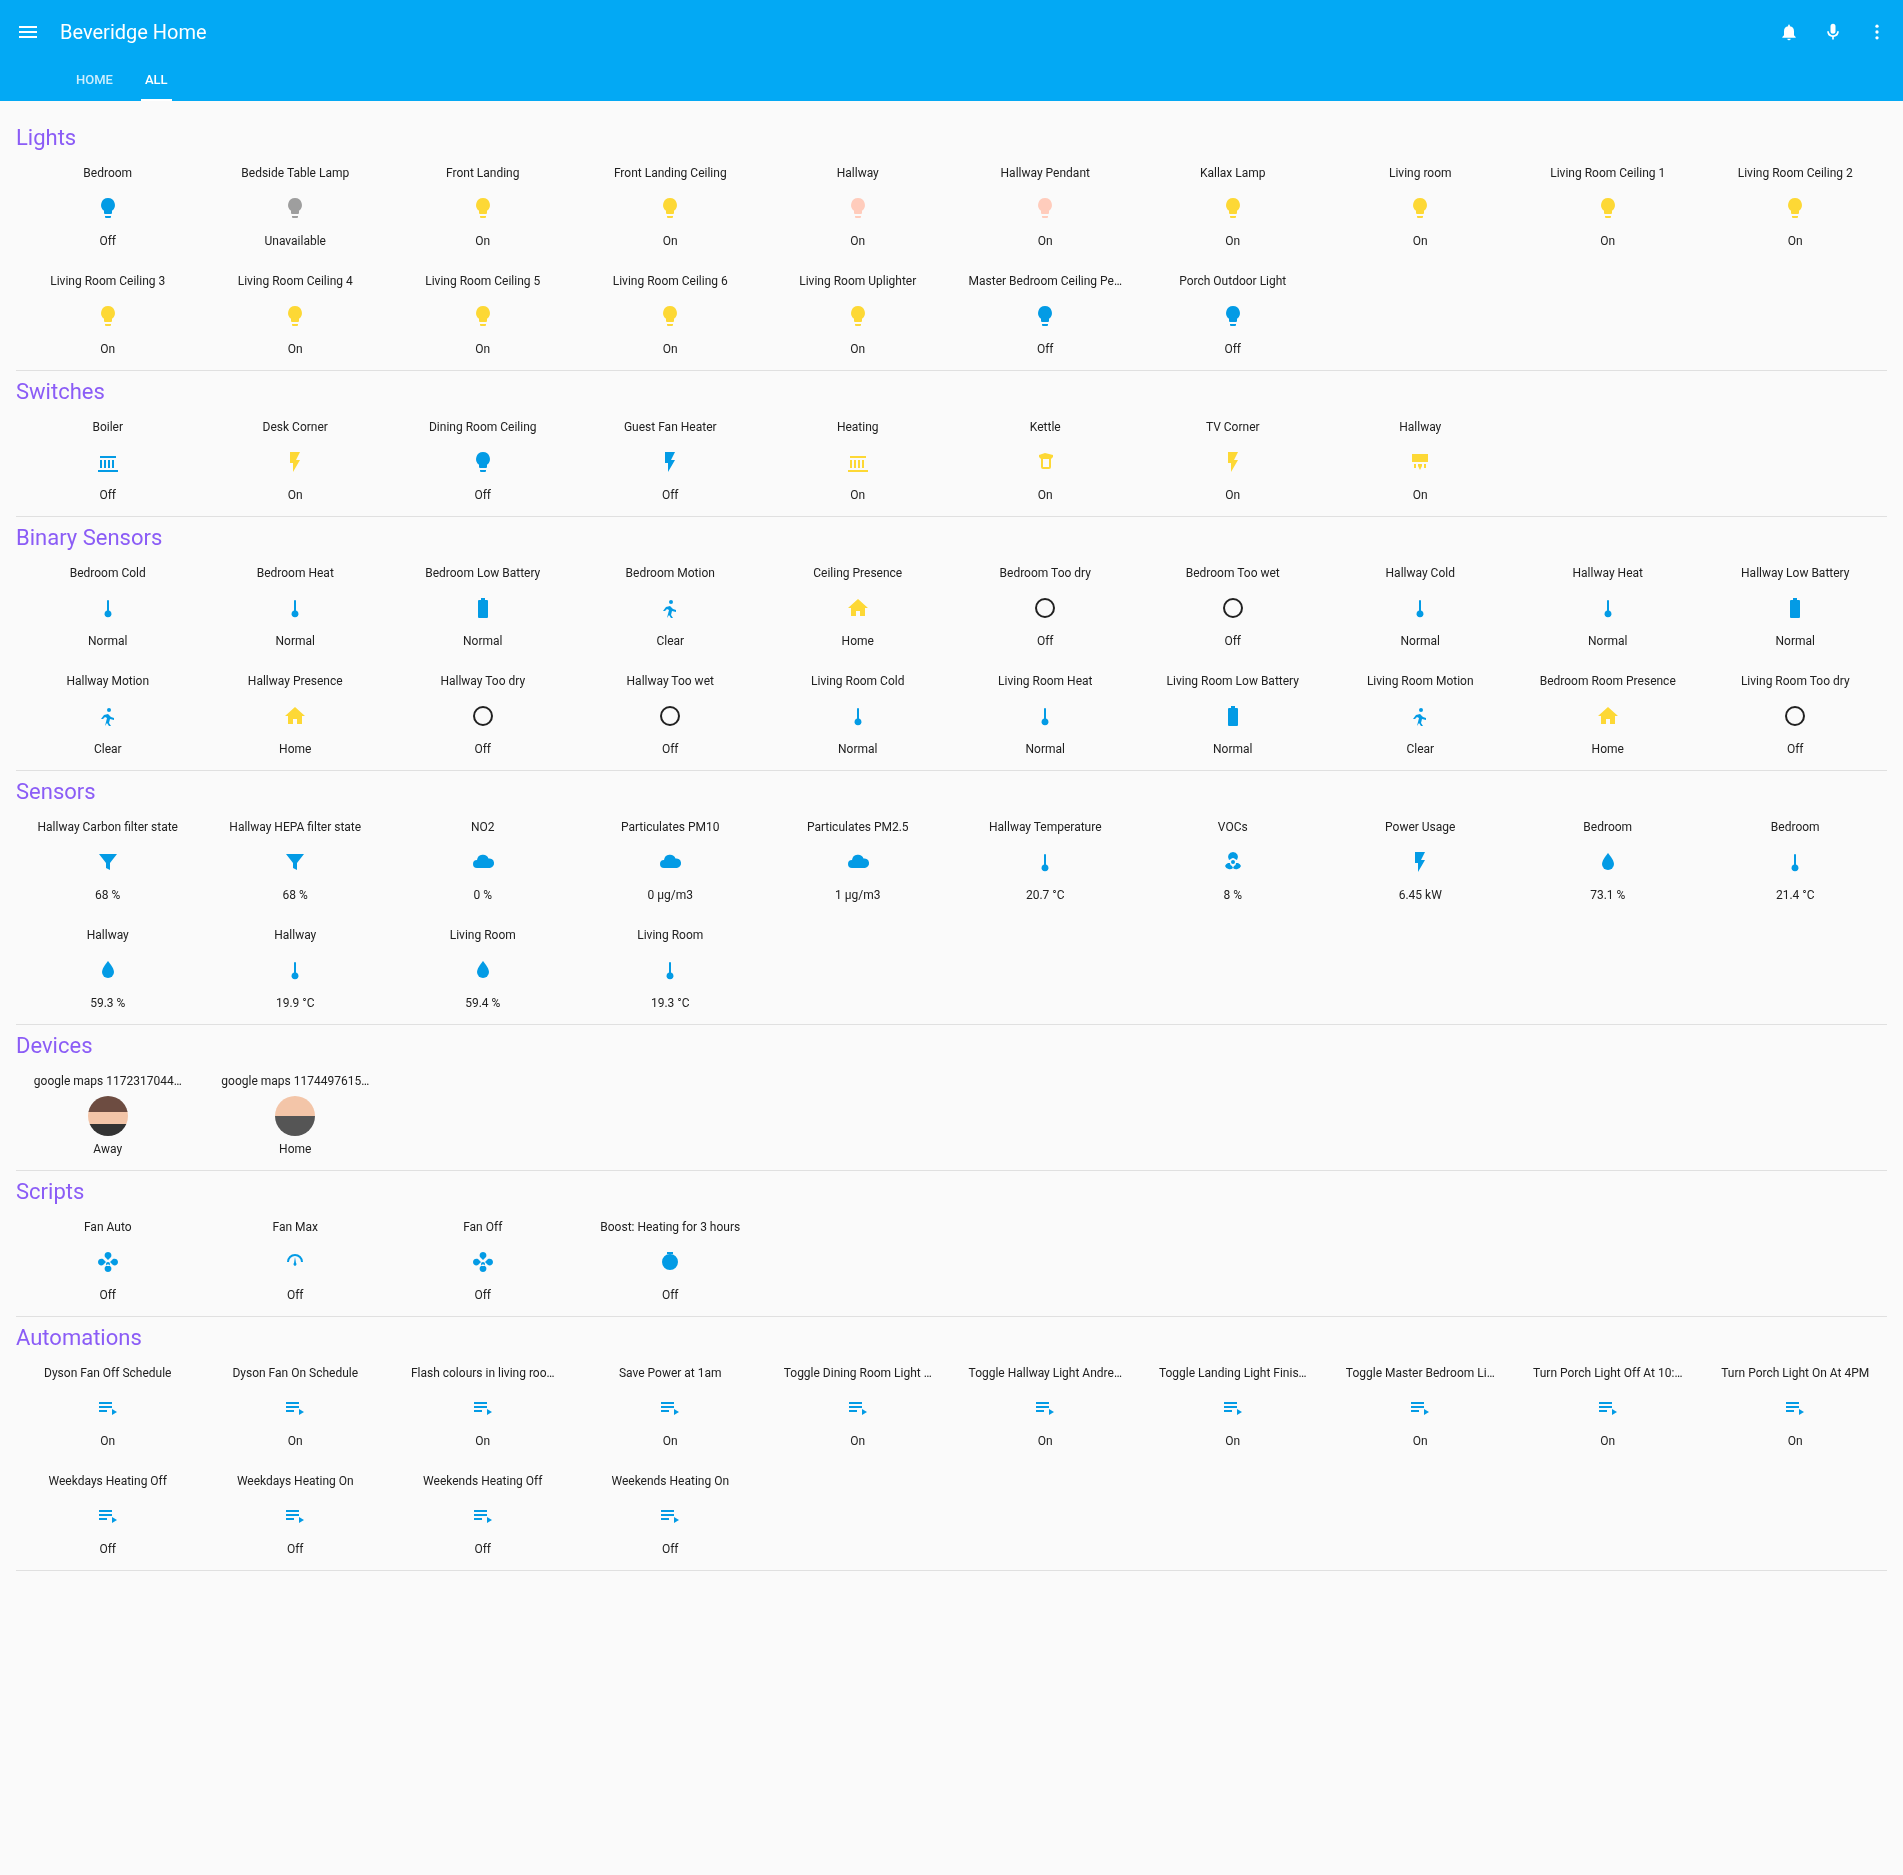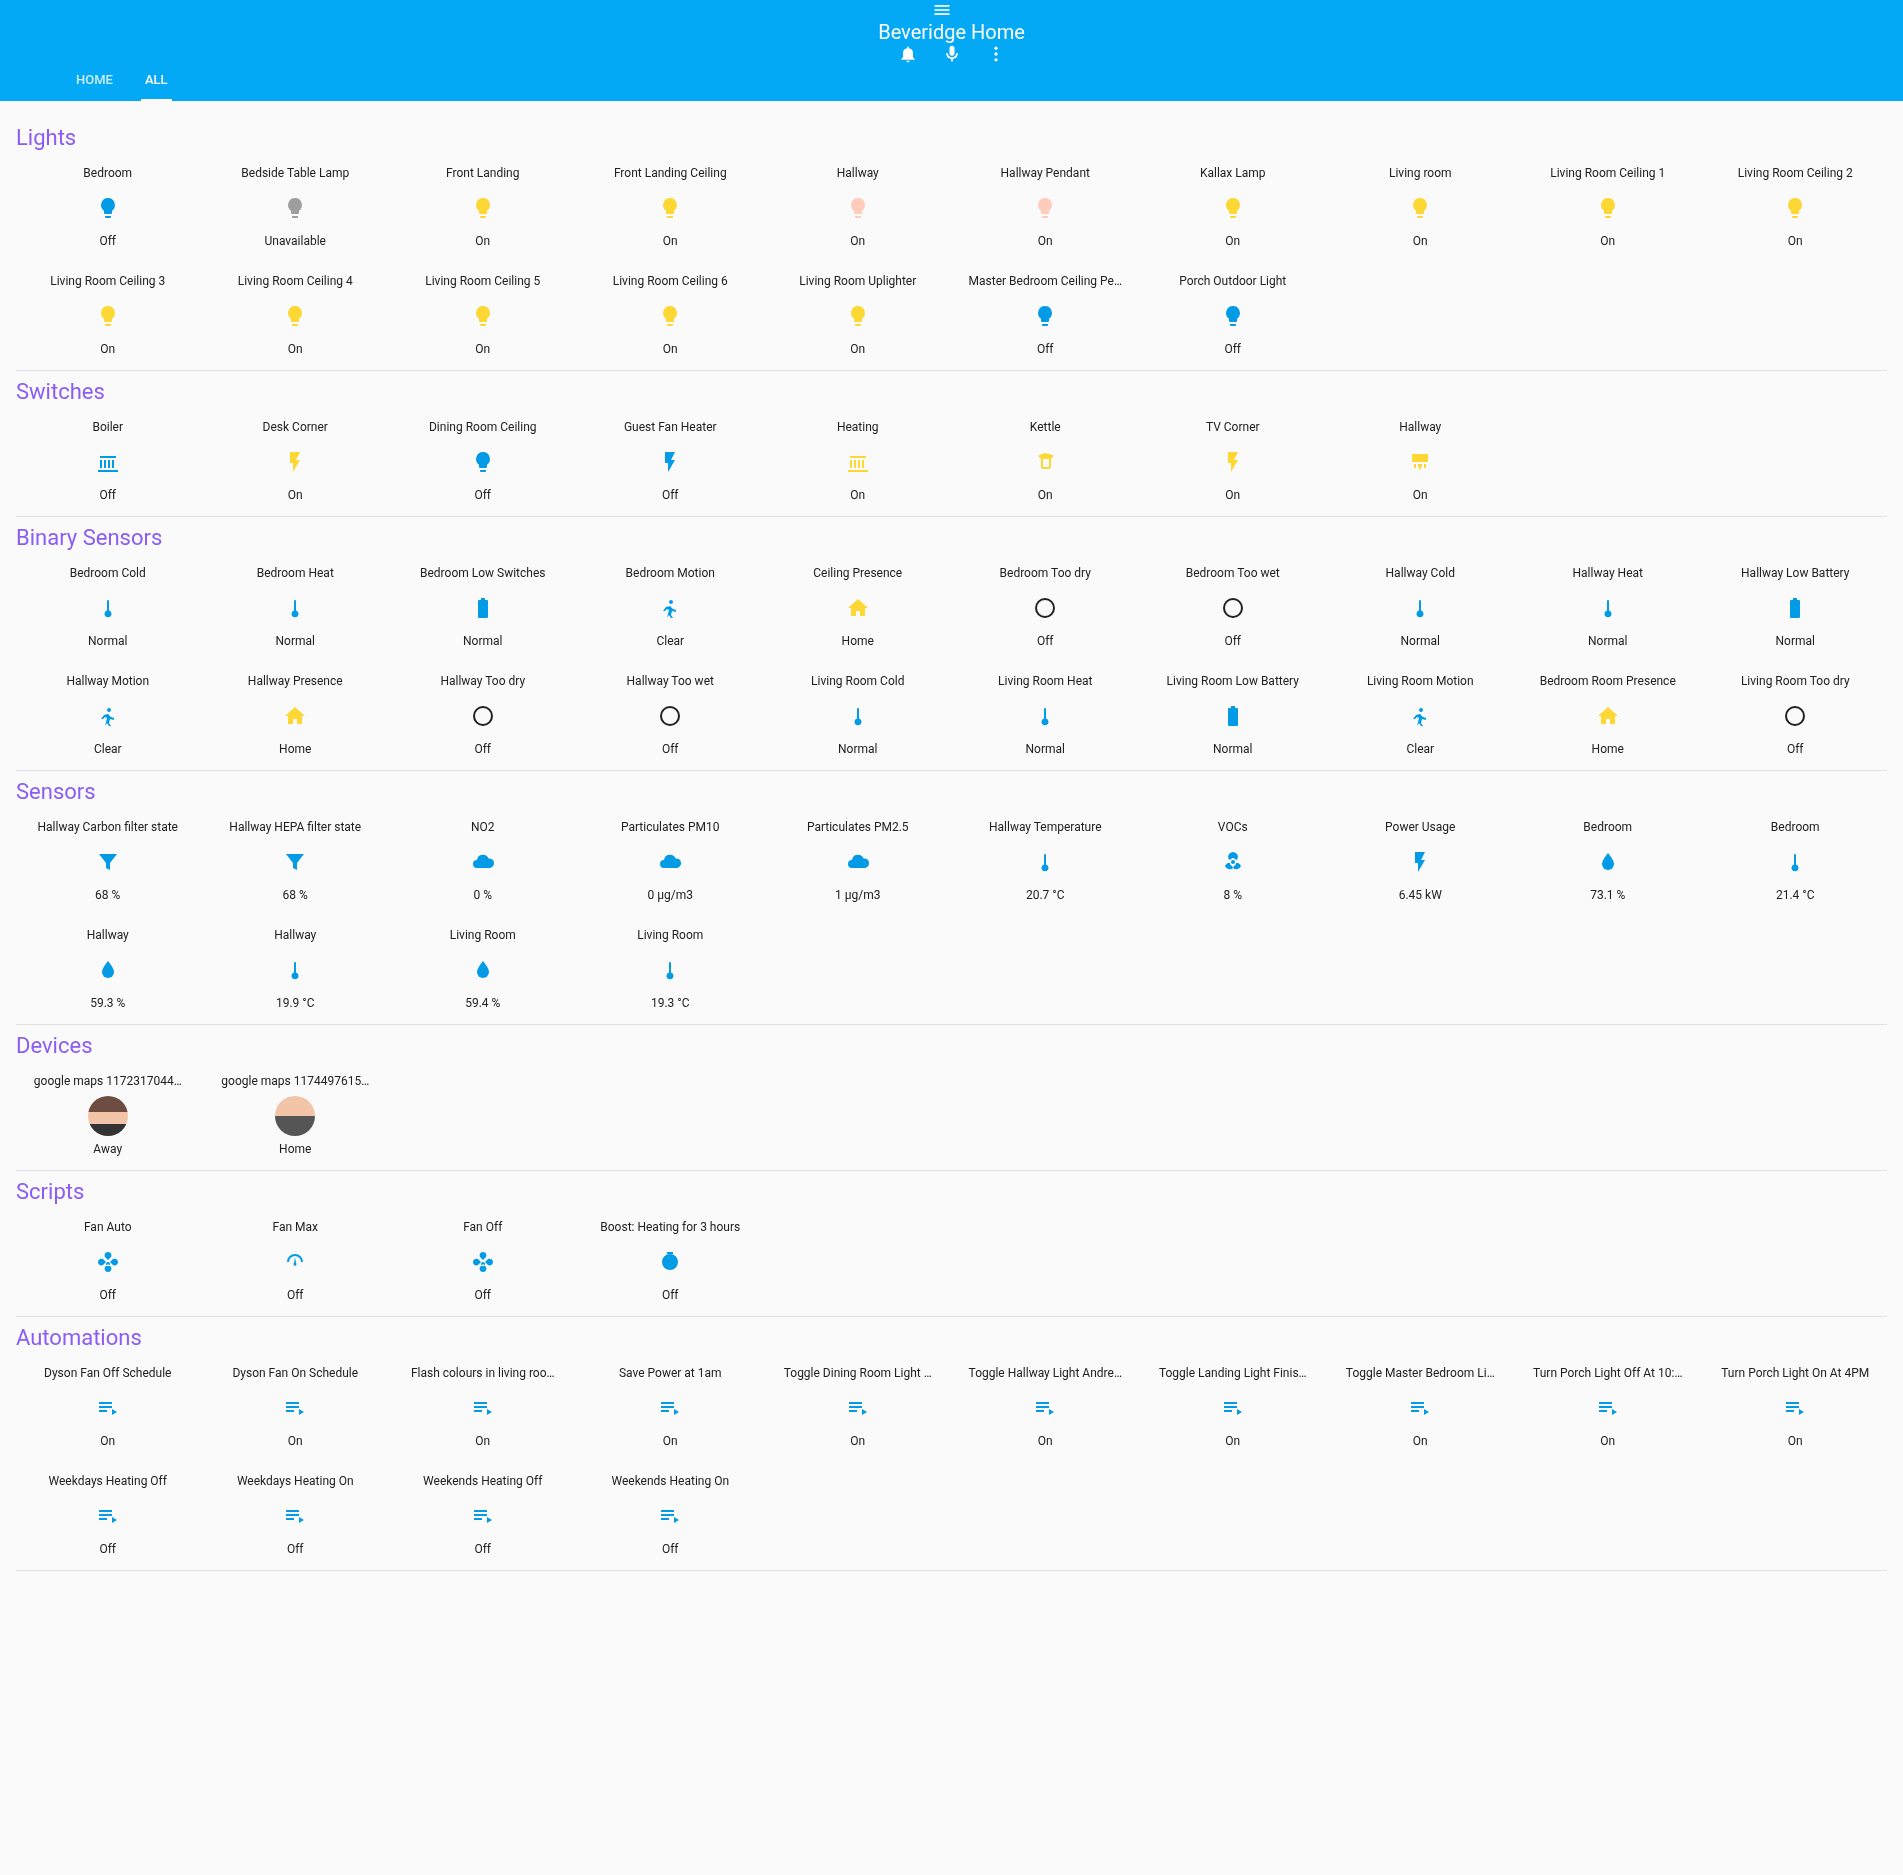--- a/index.html
+++ b/index.html
@@ -11,21 +11,20 @@
   }
   .header {
     background: #03a9f4;
     color: #fff;
     padding: 0 16px;
   }
   .header-top {
     display: flex;
     align-items: center;
     height: 64px;
-    flex-direction: column;
   }
   .menu-btn {
     width: 24px; height: 24px; margin-right: 20px;
     fill: #fff; cursor: pointer;
   }
   .title { font-size: 20px; font-weight: 400; flex: 1; }
   .header-icons { display: flex; gap: 24px; align-items: center; }
   .header-icon { width: 20px; height: 20px; fill: #fff; cursor:pointer; }
   .tabs { display: flex; gap: 24px; padding-left: 56px; }
   .tab { padding: 8px 4px 12px; font-size: 13px; font-weight:500; cursor:pointer; color: rgba(255,255,255,0.8); border-bottom: 2px solid transparent; }
@@ -418,21 +417,21 @@
         <div class="tile">
           <div class="tile-label">Bedroom Heat</div>
           <div class="tile-icon c-blue">
             <svg viewBox="0 0 24 24">
               <use href="#i-thermometer"></use>
             </svg>
           </div>
           <div class="tile-state">Normal</div>
         </div>
         <div class="tile">
-          <div class="tile-label">Bedroom Low Switches</div>
+          <div class="tile-label">Bedroom Low Battery</div>
           <div class="tile-icon c-blue">
             <svg viewBox="0 0 24 24">
               <use href="#i-battery"></use>
             </svg>
           </div>
           <div class="tile-state">Normal</div>
         </div>
         <div class="tile">
           <div class="tile-label">Bedroom Motion</div>
           <div class="tile-icon c-blue">

